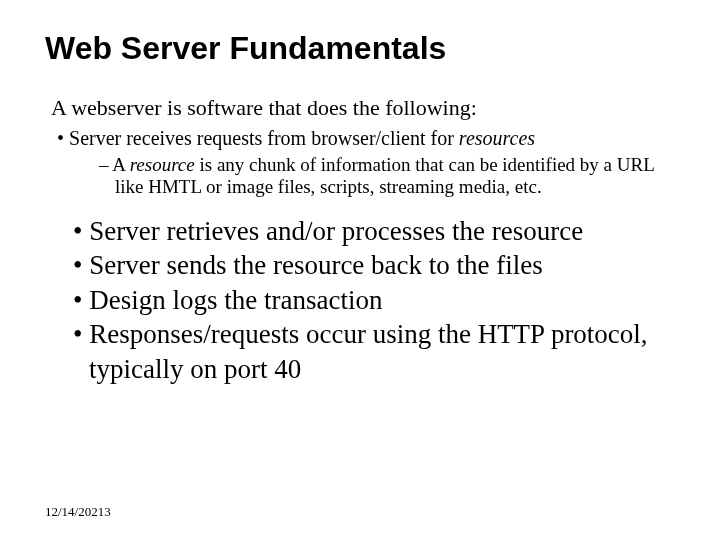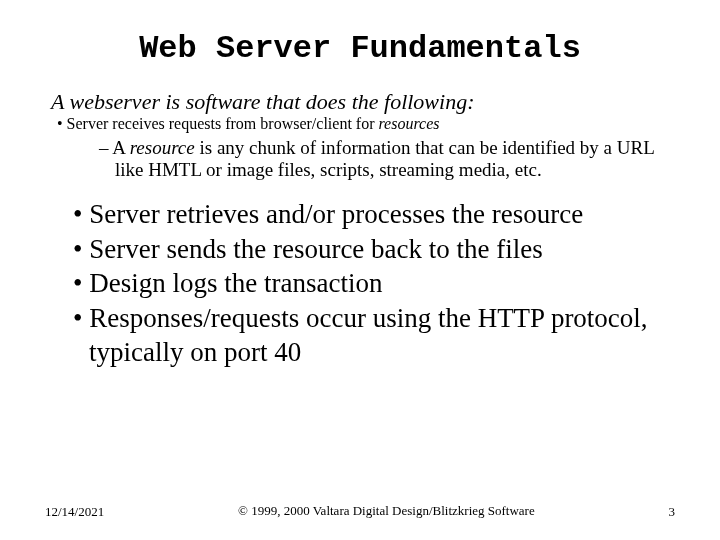--- a/index.html
+++ b/index.html
@@ -6,34 +6,33 @@
   body {
     width: 720px;
     height: 540px;
     background: #ffffff;
     font-family: "Times New Roman", Times, serif;
     color: #000000;
     position: relative;
     padding: 30px 45px 0 45px;
   }
   .title {
-    font-family: Liberation Mono, monospace;
+    font-family: Liberation Sans, sans-serif;
     font-weight: bold;
     font-size: 32px;
-    text-align: center;
-    margin-bottom: 22px;
+    text-align: left;
+    margin-bottom: 28px;
   }
   .intro {
     font-size: 22px;
-    margin-bottom: 0;
+    margin-bottom: 6px;
     padding-left: 6px;
-    font-style: italic;
   }
   .bullet1 {
-    font-size: 16px;
+    font-size: 20px;
     padding-left: 28px;
     text-indent: -16px;
     margin-bottom: 4px;
     line-height: 1.15;
   }
   .bullet1::before {
     content: "• ";
   }
   .em { font-style: italic; }
   .dash {
@@ -81,15 +80,14 @@
   <span>– A </span><span class="em">resource</span><span> is any chunk of information that can be identified by a URL like HMTL or image files, scripts, streaming media, etc.</span>
 </p>
 
 <p class="bullet2">Server retrieves and/or processes the resource</p>
 <p class="bullet2">Server sends the resource back to the files</p>
 <p class="bullet2">Design logs the transaction</p>
 <p class="bullet2">Responses/requests occur using the HTTP protocol, typically on port 40</p>
 
 <div class="footer">
   <div class="footer-left">12/14/2021</div>
-  <div class="footer-center">© 1999, 2000 Valtara Digital Design/Blitzkrieg Software</div>
   <div class="footer-right">3</div>
 </div>
 
 </body></html>

